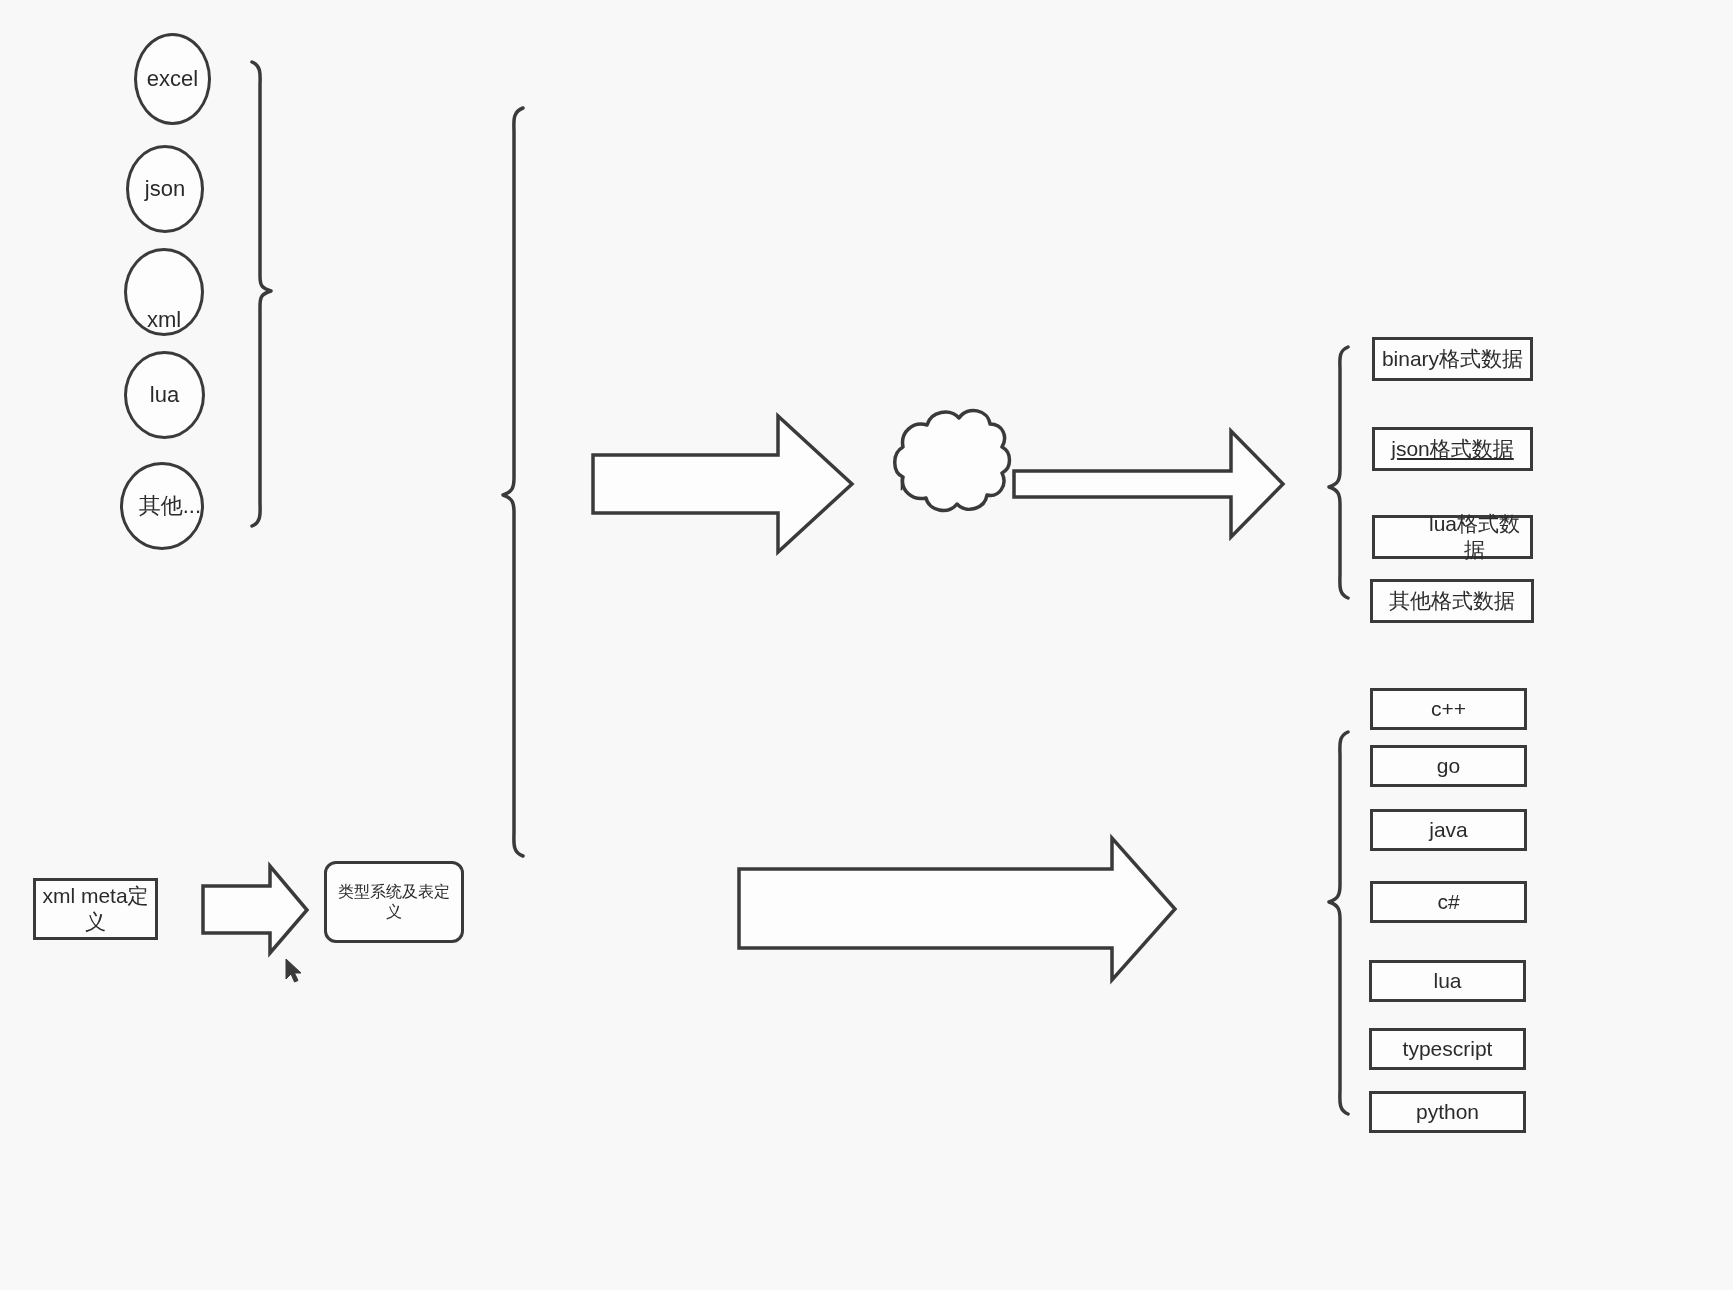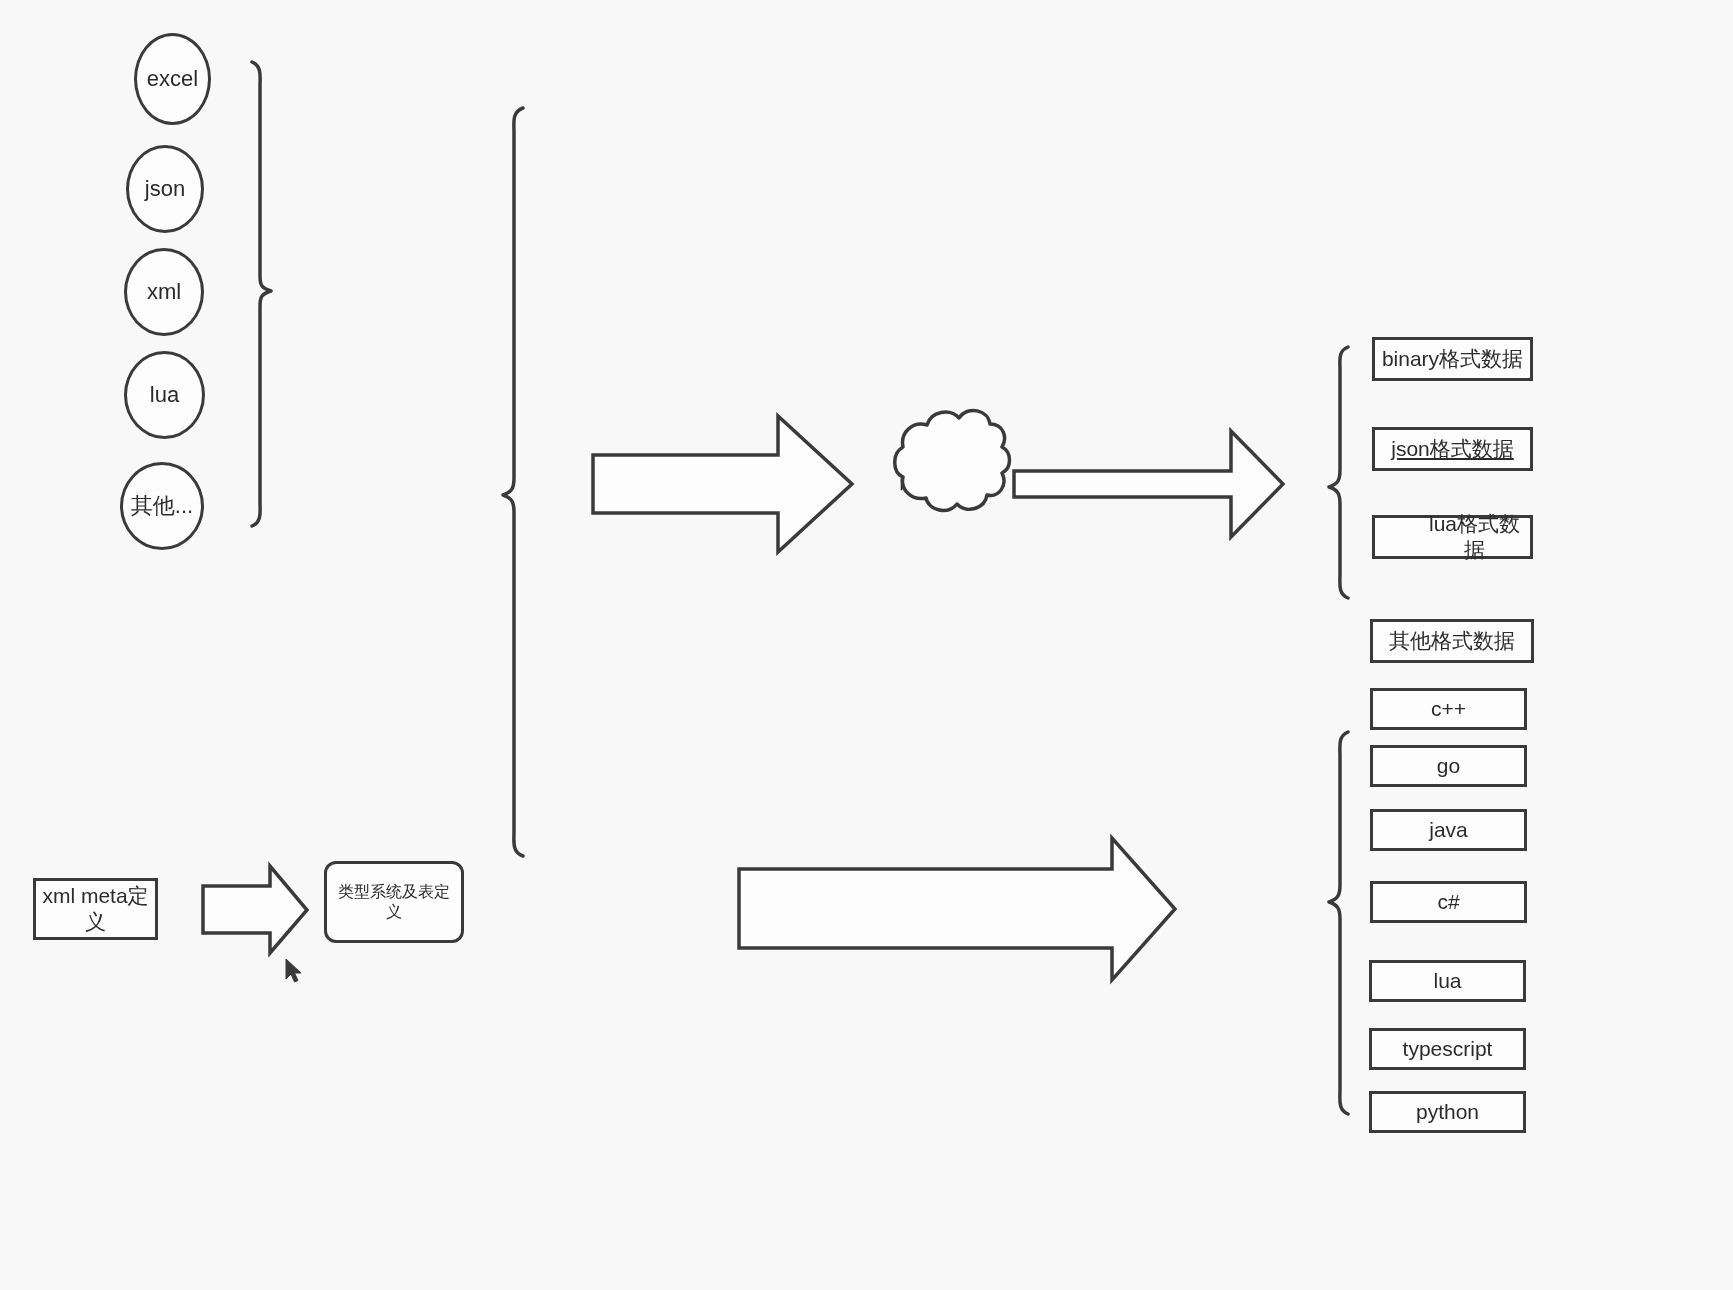--- a/index.html
+++ b/index.html
@@ -57,27 +57,27 @@
 <body>
 
 <div id="canvas">
 
   <div class="node ellipse" style="left:134px;top:33px;width:77px;height:92px;">
     <span>excel</span>
   </div>
   <div class="node ellipse" style="left:126px;top:145px;width:78px;height:88px;">
     <span>json</span>
   </div>
-  <div class="node ellipse" style="left:124px;top:248px;width:80px;height:88px;">
+  <div class="node ellipse" style="left:124px;top:248px;width:80px;height:88px;align-items:flex-end;">
     <span>xml</span>
   </div>
   <div class="node ellipse" style="left:124px;top:351px;width:81px;height:88px;">
     <span>lua</span>
   </div>
-  <div class="node ellipse" style="left:120px;top:462px;width:84px;height:88px;">
+  <div class="node ellipse" style="left:120px;top:462px;width:84px;height:88px;justify-content:flex-end;">
     <span>其他...</span>
   </div>
 
 
   <div class="cloud-label" style="left:884px;top:465px;width:110px;height:32px;">
     <span>内部数据</span>
   </div>
 
   <div class="arrow-label" style="left:600px;top:468px;width:236px;height:30px;">
     <span>加载和解析</span>
@@ -94,21 +94,21 @@
 
   <div class="node fmtbox" style="left:1372px;top:337px;width:161px;height:44px;">
     <span>binary格式数据</span>
   </div>
   <div class="node fmtbox" style="left:1372px;top:427px;width:161px;height:44px;text-decoration:underline;">
     <span>json格式数据</span>
   </div>
   <div class="node fmtbox" style="left:1372px;top:515px;width:161px;height:44px;padding-left:44px;">
     <span>lua格式数据</span>
   </div>
-  <div class="node fmtbox" style="left:1370px;top:579px;width:164px;height:44px;margin-top:40px;">
+  <div class="node fmtbox" style="left:1370px;top:579px;width:164px;height:44px;">
     <span>其他格式数据</span>
   </div>
 
   <div class="node langbox" style="left:1370px;top:688px;width:157px;height:42px;">
     <span>c++</span>
   </div>
   <div class="node langbox" style="left:1370px;top:745px;width:157px;height:42px;">
     <span>go</span>
   </div>
   <div class="node langbox" style="left:1370px;top:809px;width:157px;height:42px;">

